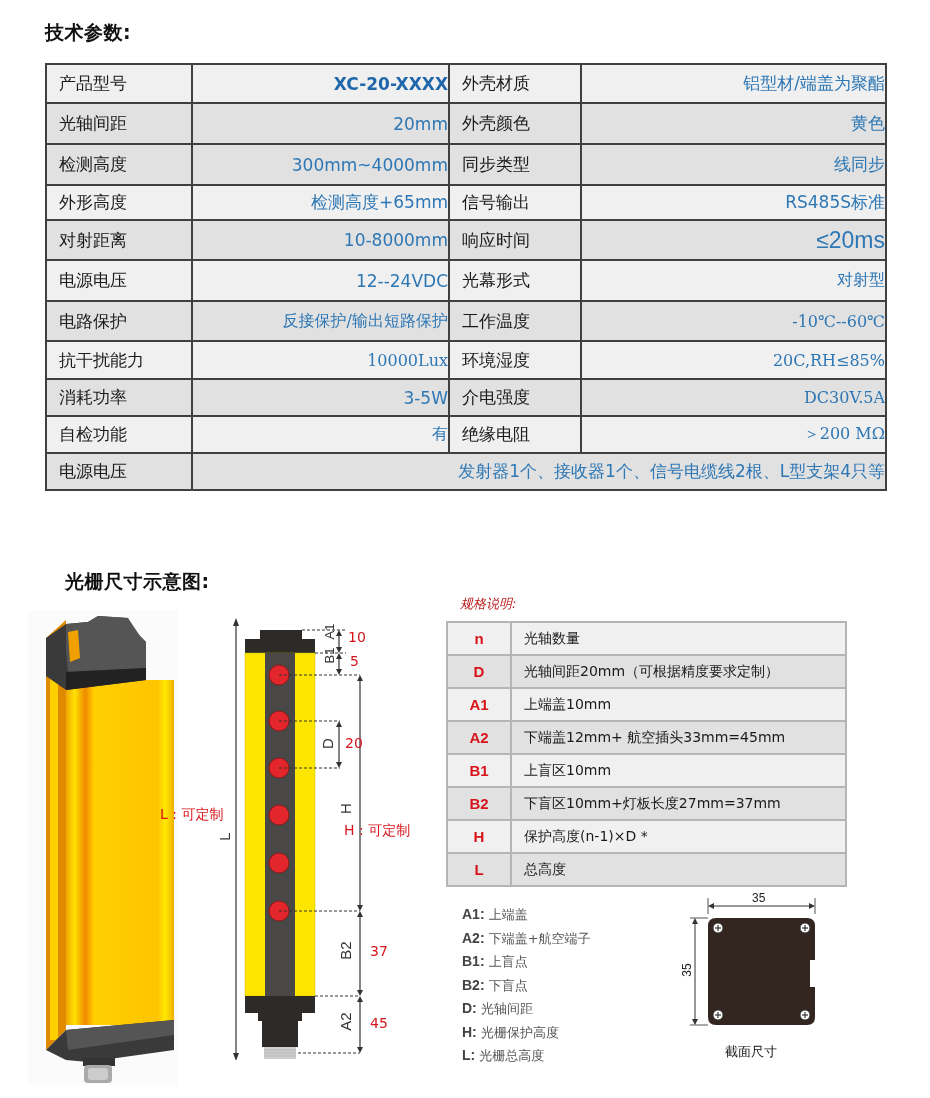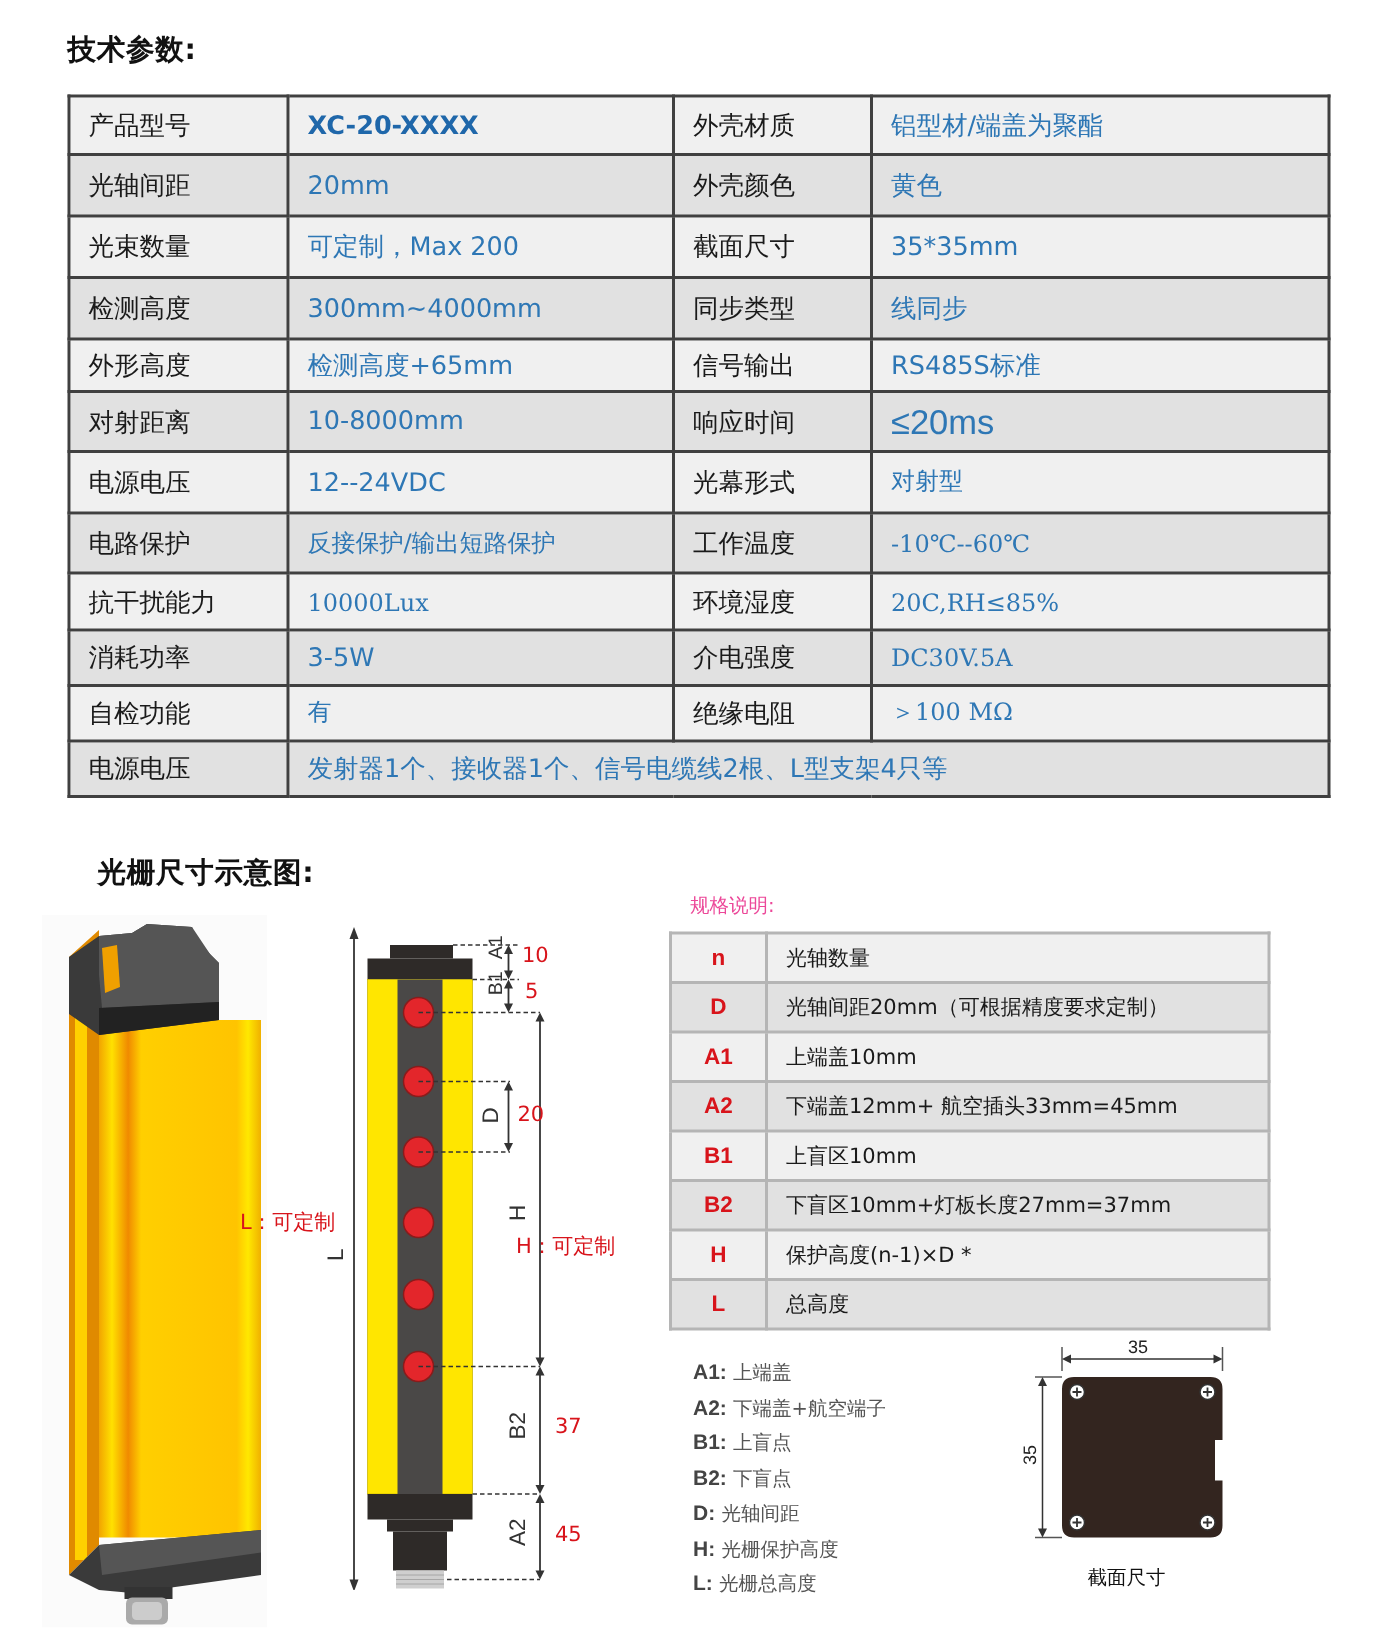--- a/index.html
+++ b/index.html
@@ -9,26 +9,26 @@
   .heading { position: absolute; font-weight: bold; font-size: 19px; color: #111; letter-spacing: 0.5px; }
   #h1 { left: 45px; top: 20px; }
   #h2 { left: 45px; top: 569px; margin-left: 20px; }
 
   
   #spec-table { position: absolute; left: 45px; top: 63px; width: 840px; border-collapse: collapse; table-layout: fixed; }
   #spec-table td { border: 2px solid #404040; font-size: 17px; padding: 0 0 0 12px; vertical-align: middle; white-space: nowrap; overflow: hidden; }
   #spec-table tr.odd td { background: #f0f0f0; }
   #spec-table tr.even td { background: #e1e1e1; }
   #spec-table td.k { color: #1a1a1a; }
-  #spec-table td.v { color: #2e77b5; }
+  #spec-table td.v { color: #2e77b5; text-align: right; }
   #spec-table td.v.bold { font-weight: bold; color: #1f67aa; }
   #spec-table td.v.serif { font-family: "DejaVu Serif", "Liberation Serif", serif; font-size: 16px; }
 
   
-  #legend-title { position: absolute; left: 460px; top: 595px; font-size: 13px; color: #ec4899; }
+  #legend-title { position: absolute; left: 460px; top: 595px; font-size: 13px; color: #b91c1c; font-style: italic; }
   #legend-table { position: absolute; left: 446px; top: 621px; width: 401px; border-collapse: collapse; table-layout: fixed; }
   #legend-table td { border: 2px solid #b5b5b5; height: 33px; font-size: 14px; vertical-align: middle; }
   #legend-table tr.odd td { background: #f0f0f0; }
   #legend-table tr.even td { background: #e1e1e1; }
   #legend-table td.key { text-align: center; color: #d8141b; font-weight: bold; font-family: "Liberation Sans", sans-serif; font-size: 15px; }
   #legend-table td.desc { padding-left: 12px; color: #1a1a1a; margin-left: 36px; }
 
   
   #abbrev-list { position: absolute; left: 462px; top: 906px; }
   #abbrev-list .row { height: 23.5px; font-size: 13px; color: #555; white-space: nowrap; }
@@ -59,26 +59,20 @@
       <td class="v bold">XC-20-XXXX</td>
       <td class="k">外壳材质</td>
       <td class="v">铝型材/端盖为聚酯</td>
     </tr>
     <tr class="even" style="height:41px">
       <td class="k">光轴间距</td>
       <td class="v">20mm</td>
       <td class="k">外壳颜色</td>
       <td class="v">黄色</td>
     </tr>
-    <tr class="odd" style="height:41px">
-      <td class="k">光束数量</td>
-      <td class="v">可定制，Max 200</td>
-      <td class="k">截面尺寸</td>
-      <td class="v">35*35mm</td>
-    </tr>
     <tr class="even" style="height:41px">
       <td class="k">检测高度</td>
       <td class="v">300mm~4000mm</td>
       <td class="k">同步类型</td>
       <td class="v">线同步</td>
     </tr>
     <tr class="odd" style="height:35px">
       <td class="k">外形高度</td>
       <td class="v">检测高度+65mm</td>
       <td class="k">信号输出</td>
@@ -111,21 +105,21 @@
     <tr class="even" style="height:37px">
       <td class="k">消耗功率</td>
       <td class="v">3-5W</td>
       <td class="k">介电强度</td>
       <td class="v serif">DC30V.5A</td>
     </tr>
     <tr class="odd" style="height:37px">
       <td class="k">自检功能</td>
       <td class="v serif">有</td>
       <td class="k">绝缘电阻</td>
-      <td class="v serif">＞100 MΩ</td>
+      <td class="v serif">＞200 MΩ</td>
     </tr>
     <tr class="even" style="height:37px">
       <td class="k">电源电压</td>
       <td class="v" colspan="3">发射器1个、接收器1个、信号电缆线2根、L型支架4只等</td>
     </tr>
   </tbody>
 </table>
 
 <svg class="abs" style="left:28px;top:610px" width="150" height="475" viewBox="0 0 150 475">
   <defs>

